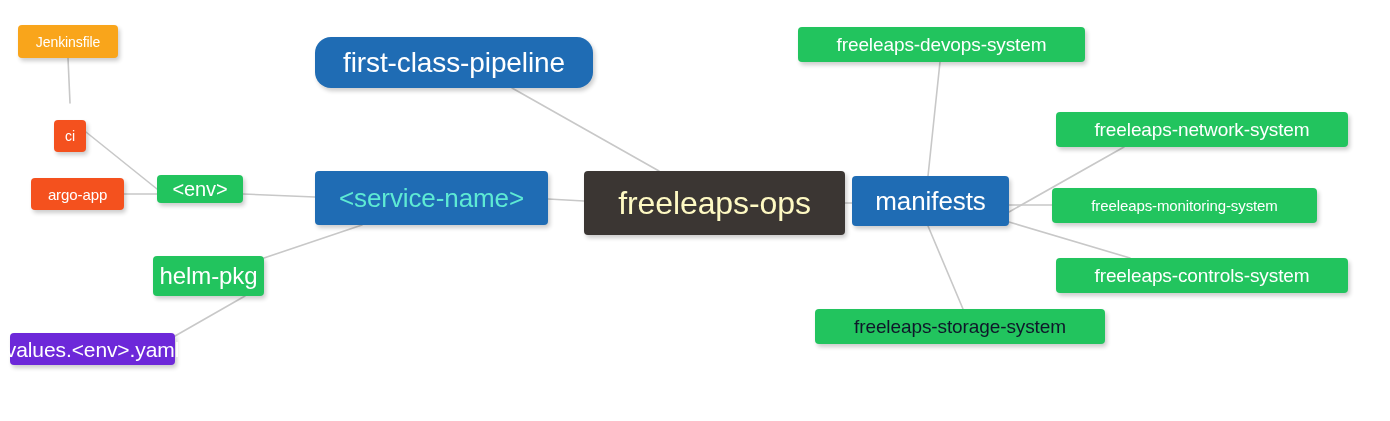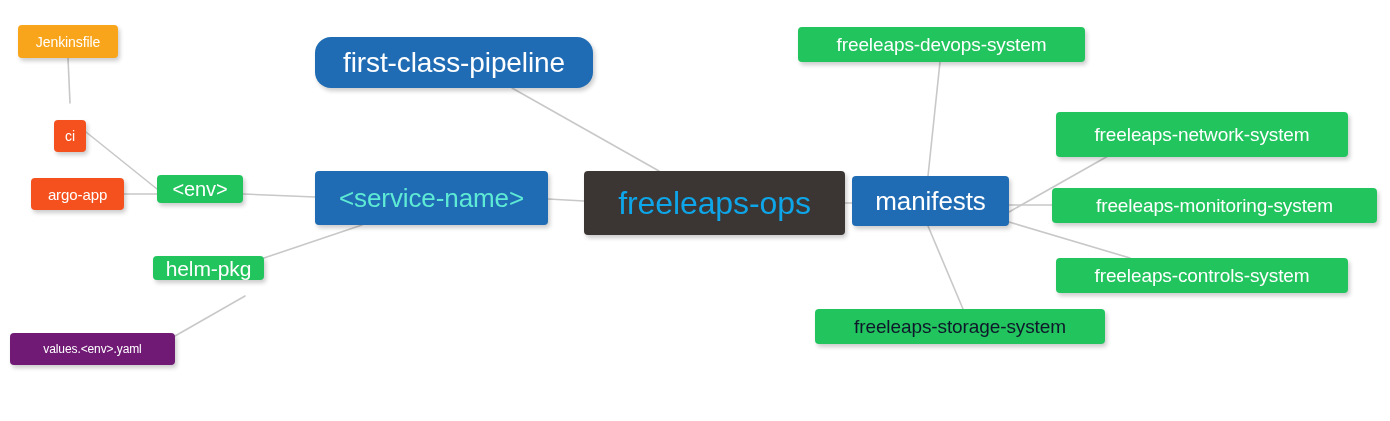--- a/index.html
+++ b/index.html
@@ -79,45 +79,45 @@
       </div>
       <div class="node" style="left: 54px; top: 103px; width: 32px; height: 32px; background: rgb(244, 81, 30); color: rgb(255, 255, 255); font-size: 14px; margin-top: 17px;">
         <span class="node-label">ci</span>
       </div>
       <div class="node" style="left: 31px; top: 178px; width: 93px; height: 32px; background: rgb(244, 81, 30); color: rgb(255, 255, 255); font-size: 15px;">
         <span class="node-label">argo-app</span>
       </div>
       <div class="node" style="left: 157px; top: 175px; width: 86px; height: 28px; background: rgb(34, 196, 94); color: rgb(255, 255, 255); font-size: 20px;">
         <span class="node-label">&lt;env&gt;</span>
       </div>
-      <div class="node" style="left: 153px; top: 256px; width: 111px; height: 24px; background: rgb(34, 196, 94); color: rgb(255, 255, 255); font-size: 21px;">
+      <div class="node" style="left: 153px; top: 256px; width: 111px; height: 40px; background: rgb(34, 196, 94); color: rgb(255, 255, 255); font-size: 24px;">
         <span class="node-label">helm-pkg</span>
       </div>
-      <div class="node" style="left: 10px; top: 333px; width: 165px; height: 32px; background: #701a75; color: rgb(255, 255, 255); font-size: 12px;">
+      <div class="node" style="left: 10px; top: 333px; width: 165px; height: 32px; background: #6d28d9; color: rgb(255, 255, 255); font-size: 21px;">
         <span class="node-label">values.&lt;env&gt;.yaml</span>
       </div>
       <div class="node" style="left: 315px; top: 37px; width: 278px; height: 51px; background: rgb(31, 108, 180); color: rgb(255, 255, 255); font-size: 28px; border-radius: 16px;">
         <span class="node-label">first-class-pipeline</span>
       </div>
       <div class="node" style="left: 315px; top: 171px; width: 233px; height: 54px; background: rgb(31, 108, 180); color: #5eead4; font-size: 26px;">
         <span class="node-label">&lt;service-name&gt;</span>
       </div>
-      <div class="node" style="left: 584px; top: 171px; width: 261px; height: 64px; background: rgb(59, 54, 51); color: #0ea5e9; font-size: 32px;">
+      <div class="node" style="left: 584px; top: 171px; width: 261px; height: 64px; background: rgb(59, 54, 51); color: #fef9c3; font-size: 32px;">
         <span class="node-label">freeleaps-ops</span>
       </div>
       <div class="node" style="left: 852px; top: 176px; width: 157px; height: 50px; background: rgb(31, 108, 180); color: rgb(255, 255, 255); font-size: 26px;">
         <span class="node-label">manifests</span>
       </div>
       <div class="node" style="left: 798px; top: 27px; width: 287px; height: 35px; background: rgb(34, 196, 94); color: rgb(255, 255, 255); font-size: 19px;">
         <span class="node-label">freeleaps-devops-system</span>
       </div>
-      <div class="node" style="left: 1056px; top: 112px; width: 292px; height: 45px; background: rgb(34, 196, 94); color: rgb(255, 255, 255); font-size: 19px;">
+      <div class="node" style="left: 1056px; top: 112px; width: 292px; height: 35px; background: rgb(34, 196, 94); color: rgb(255, 255, 255); font-size: 19px;">
         <span class="node-label">freeleaps-network-system</span>
       </div>
-      <div class="node" style="left: 1052px; top: 188px; width: 325px; height: 35px; background: rgb(34, 196, 94); color: rgb(255, 255, 255); font-size: 19px;">
+      <div class="node" style="left: 1052px; top: 188px; width: 265px; height: 35px; background: rgb(34, 196, 94); color: rgb(255, 255, 255); font-size: 15px;">
         <span class="node-label">freeleaps-monitoring-system</span>
       </div>
       <div class="node" style="left: 1056px; top: 258px; width: 292px; height: 35px; background: rgb(34, 196, 94); color: rgb(255, 255, 255); font-size: 19px;">
         <span class="node-label">freeleaps-controls-system</span>
       </div>
       <div class="node" style="left: 815px; top: 309px; width: 290px; height: 35px; background: rgb(34, 196, 94); color: #0f172a; font-size: 19px;">
         <span class="node-label">freeleaps-storage-system</span>
       </div>
     </div>
 </div>

